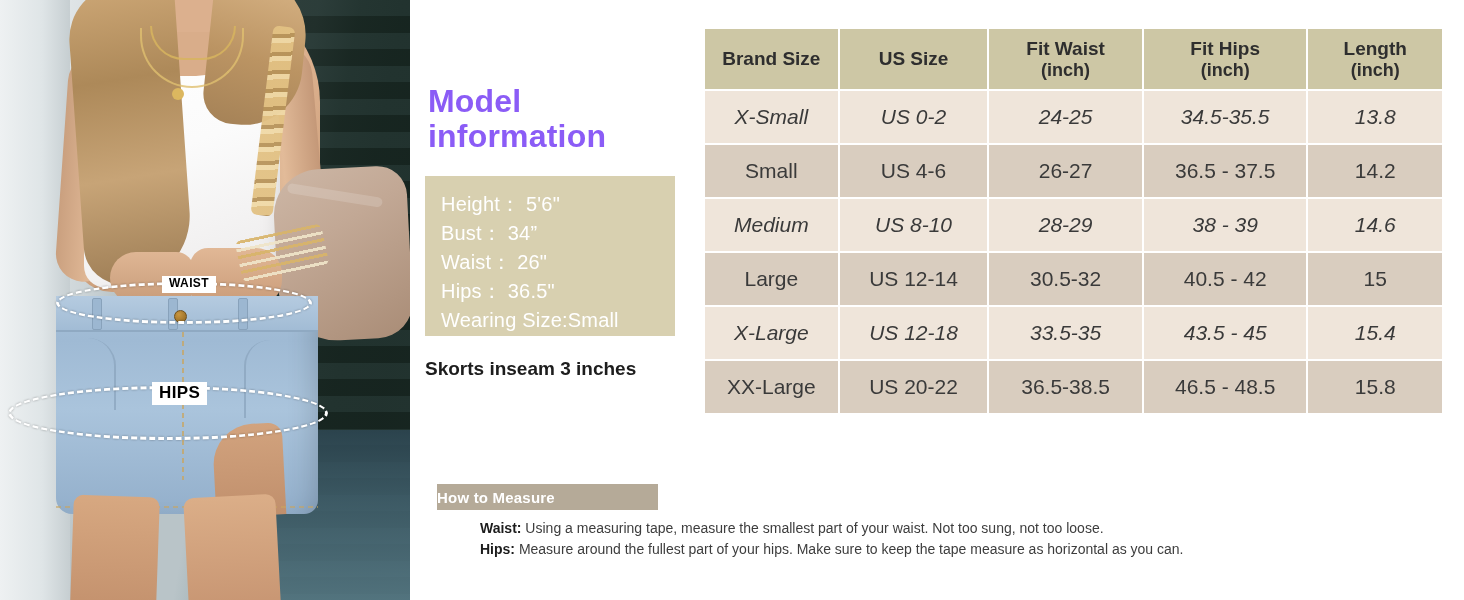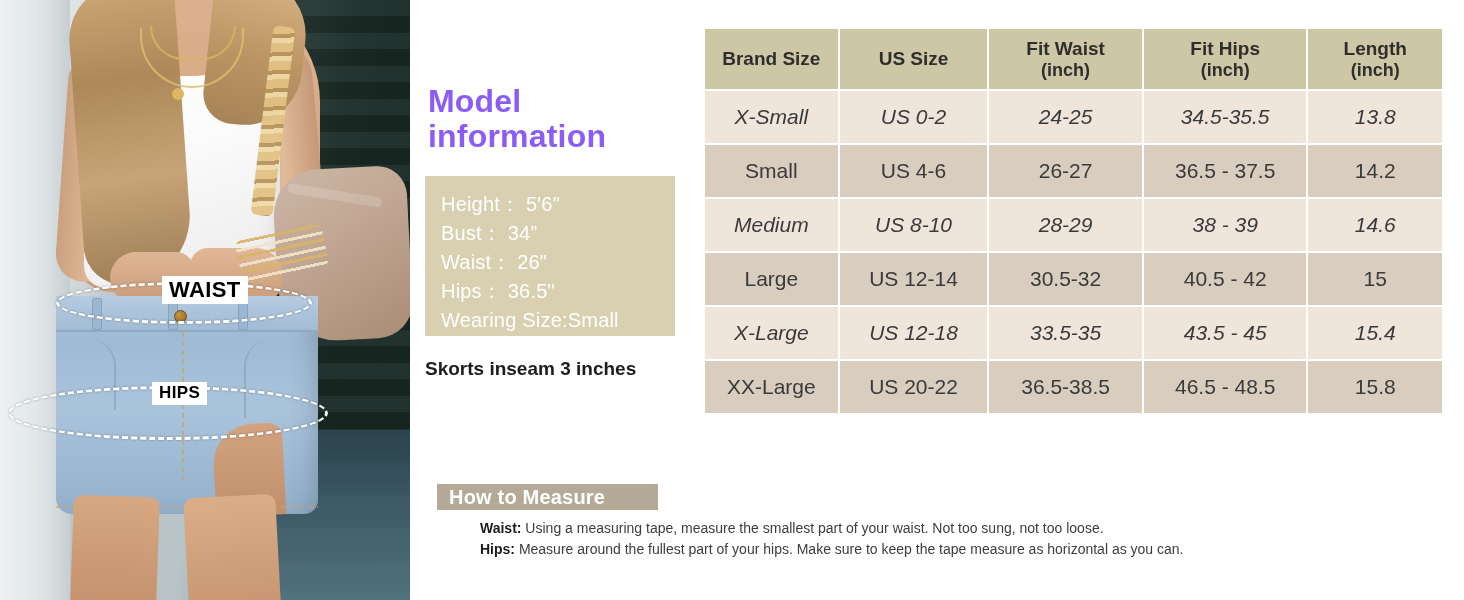--- a/index.html
+++ b/index.html
@@ -189,21 +189,21 @@
     position:absolute; border:3px dashed #ffffff; border-radius:50%;
     filter: drop-shadow(0 0 1px rgba(0,0,0,.35));
   }
   .ell-waist { left:56px; top:282px; width:256px; height:42px; }
   .ell-hips  { left:8px;  top:386px; width:320px; height:54px; }
   .meas-label{
     position:absolute; background:#ffffff; color:#000;
     font-family:"Liberation Sans", sans-serif; font-weight:600;
     letter-spacing:.4px; padding:1px 7px 2px; line-height:1.15;
   }
-  .lbl-waist { left:162px; top:276px; font-size:22px; }
+  .lbl-waist { left:162px; top:276px; font-size:12px; }
   .lbl-hips  { left:152px; top:382px; font-size:17px; }
 
   
   .model-head{
     position:absolute; left:428px; top:84px; width:262px;
     color:#8b5cf6; font-weight:700; font-size:32px; line-height:1.08;
     letter-spacing:.2px;
   }
   .model-box{
     position:absolute; left:425px; top:176px; width:250px; height:160px;
@@ -217,21 +217,21 @@
   .inseam{
     position:absolute; left:425px; top:358px; width:300px;
     color:#1d1d1d; font-weight:700; font-size:19px;
   }
 
   .htm-banner{
     position:absolute; left:437px; top:484px; width:221px; height:26px;
     background:#b5aa98; display:flex; align-items:center;
   }
   .htm-banner span{
-    color:#ffffff; font-weight:700; font-size:20px; padding-left:12px;
+    color:#ffffff; font-weight:700; font-size:15px; padding-left:0;
     letter-spacing:.2px;
   }
   .howto-lines{
     position:absolute; left:448px; top:518px; width:1000px;
   }
   .howto-lines p{
     font-size:14px; line-height:1.52; color:#3d3d3d; white-space:nowrap;margin-left:32px;
   }
   .howto-lines b{ color:#1c1c1c; font-weight:700; }
 

